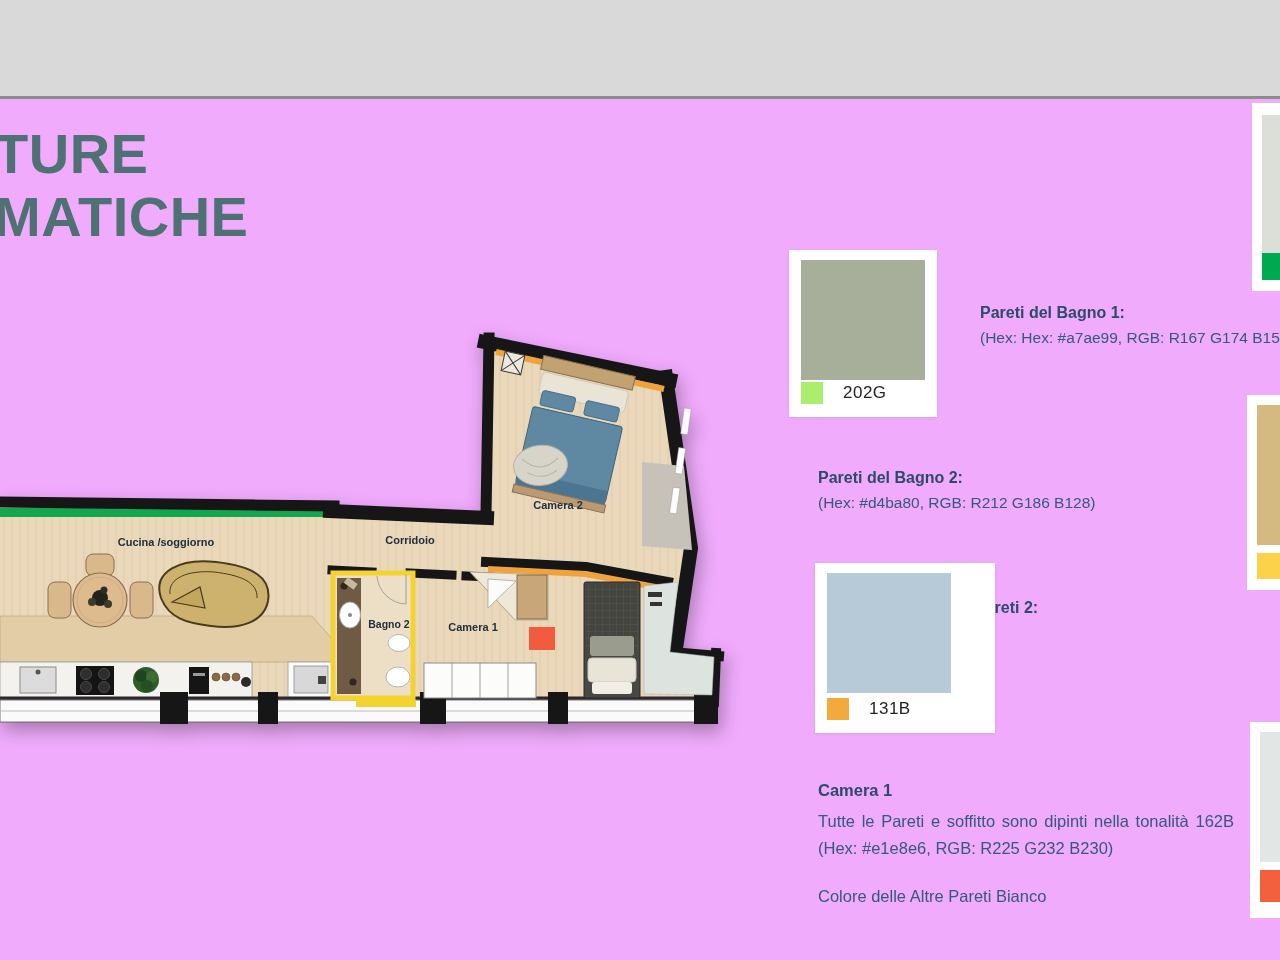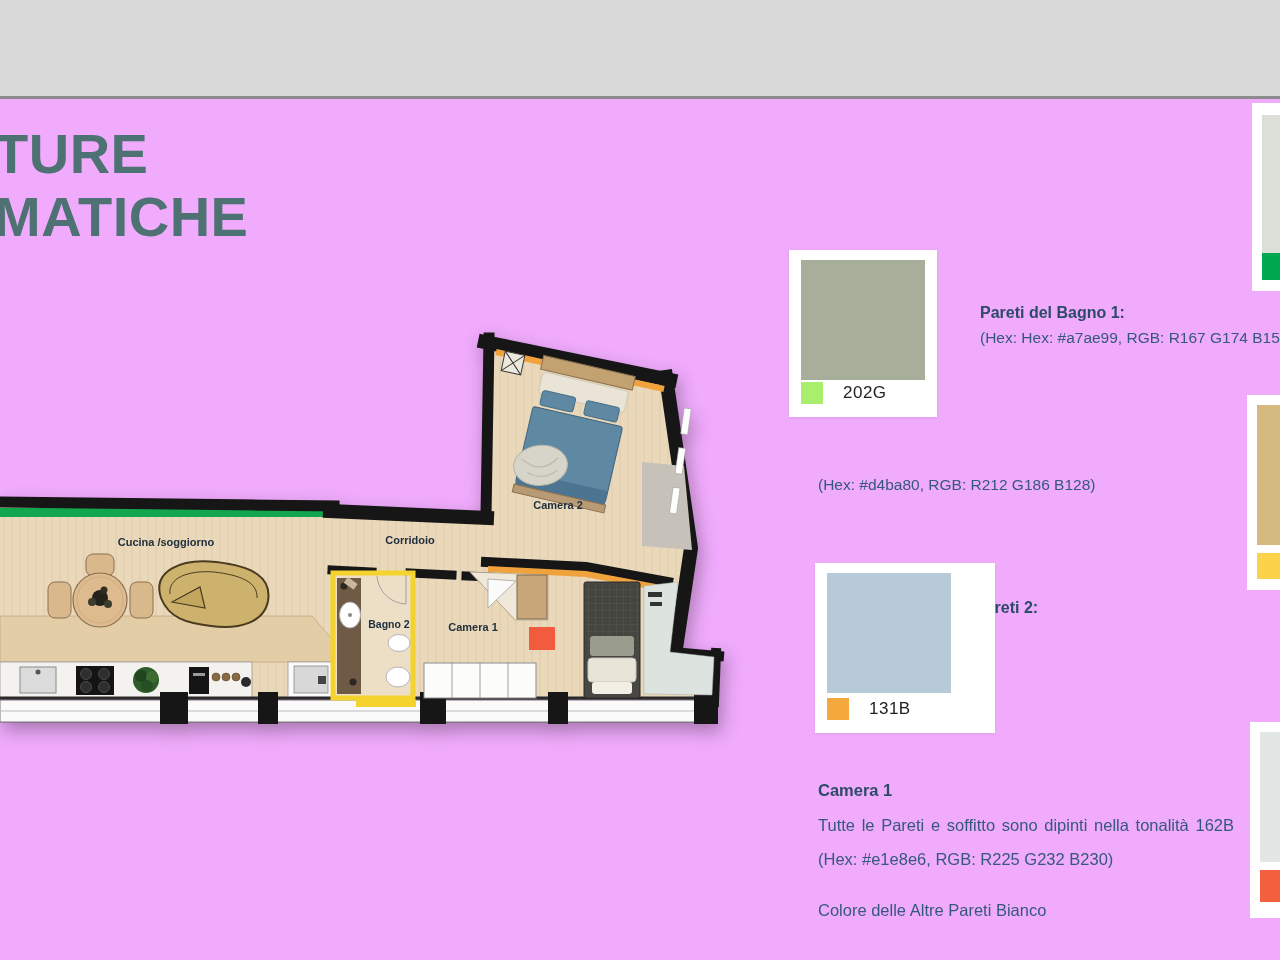--- a/index.html
+++ b/index.html
@@ -20,21 +20,21 @@
   .note{position:absolute;white-space:nowrap;}
   .note .h{font-size:16px;font-weight:bold;color:#2d4a68;}
   .note .d{font-size:15.5px;color:#35587c;margin-top:7px;}
   .note-a{left:805px;top:140px;}
   .note-b{left:980px;top:304px;}
   .note-c{left:818px;top:469px;}
   .note-d{left:975px;top:599px;}
 
   .cam1-block{position:absolute;left:818px;top:781px;width:416px;}
   .cam1-block .h{font-size:16.5px;font-weight:bold;color:#2d4a68;margin-bottom:8px;}
-  .cam1-block .body{font-size:16.5px;color:#35587c;line-height:34px;
+  .cam1-block .body{font-size:16.5px;color:#35587c;line-height:27px;
                     text-align:justify;}
   .cam1-block .foot{font-size:16.5px;color:#35587c;margin-top:25px;}
 
   .card{position:absolute;background:#ffffff;box-shadow:0 1px 3px rgba(0,0,0,0.08);}
   .card .big{position:absolute;left:12px;top:10px;width:124px;height:120px;}
   .card .chiprow{position:absolute;left:12px;bottom:13px;display:flex;align-items:center;}
   .card .chip{width:22px;height:22px;}
   .card .code{margin-left:20px;font-size:17px;color:#222;letter-spacing:0.5px;}
   .card-1{left:789px;top:250px;width:148px;height:167px;}
   .card-2{left:815px;top:563px;width:180px;height:170px;}
@@ -225,20 +225,21 @@
     <text x="558" y="179" text-anchor="middle">Camera 2</text>
   </svg>
 
 
   <div class="note note-b">
     <div class="h">Pareti del Bagno 1:</div>
     <div class="d">(Hex: Hex: #a7ae99, RGB: R167 G174 B153)</div>
   </div>
 
   <div class="note note-c">
+    <div class="h">Pareti del Bagno 2:</div>
     <div class="d">(Hex: #d4ba80, RGB: R212 G186 B128)</div>
   </div>
 
   <div class="note note-d">
     <div class="h">Pareti 2:</div>
   </div>
 
   <div class="cam1-block">
     <div class="h">Camera 1</div>
     <div class="body">Tutte le Pareti e soffitto sono dipinti nella tonalità 162B (Hex: #e1e8e6, RGB: R225 G232 B230)</div>

